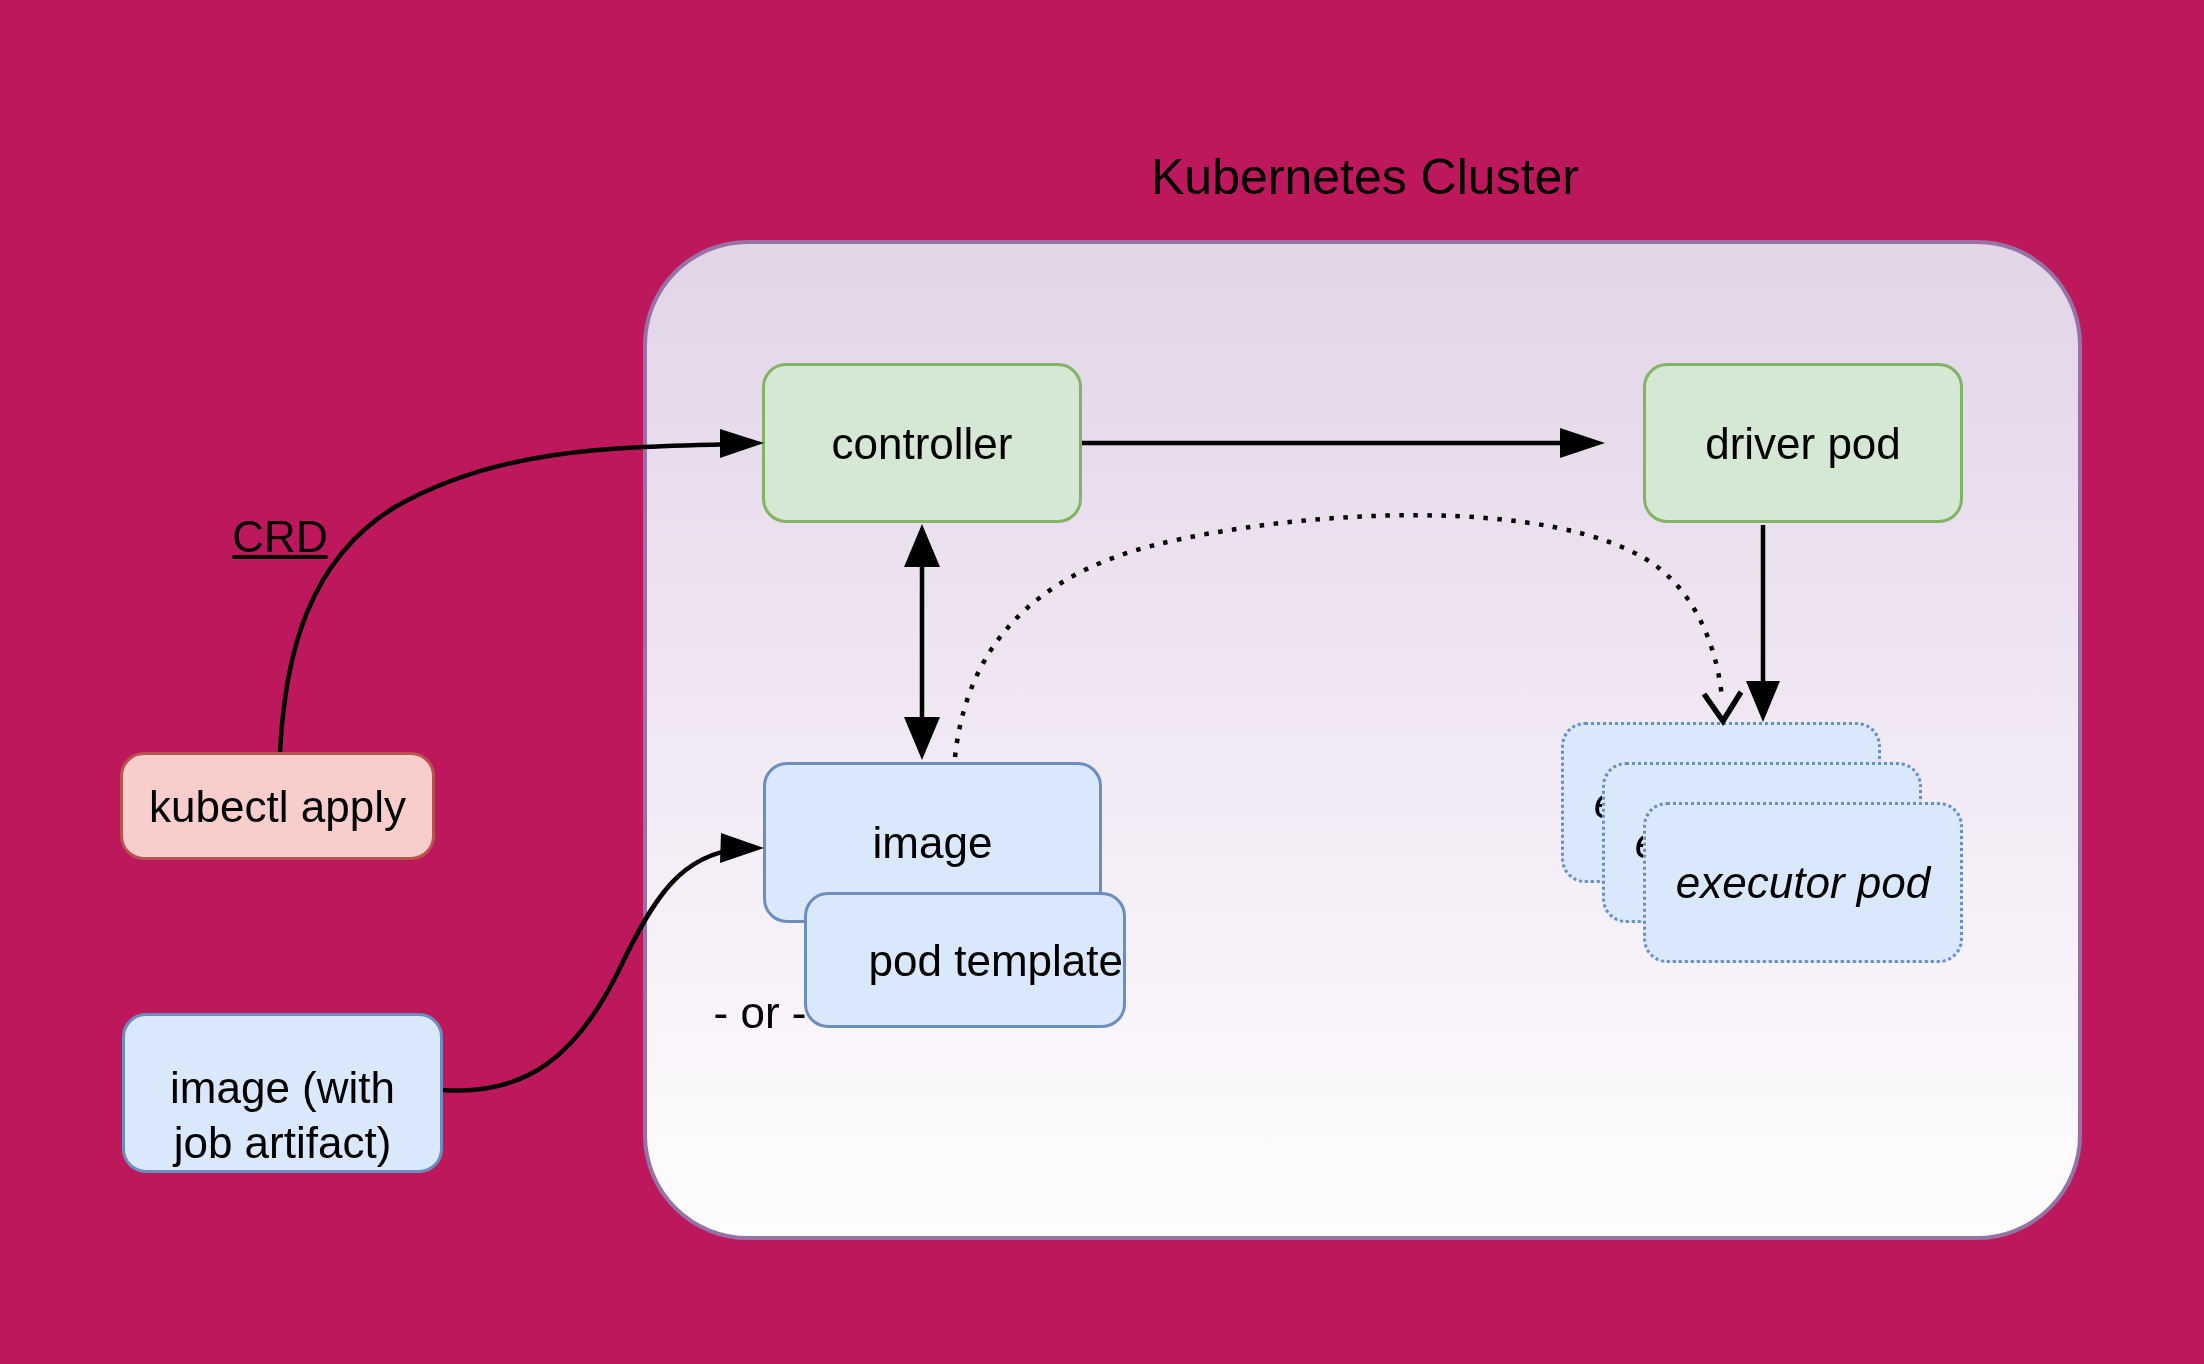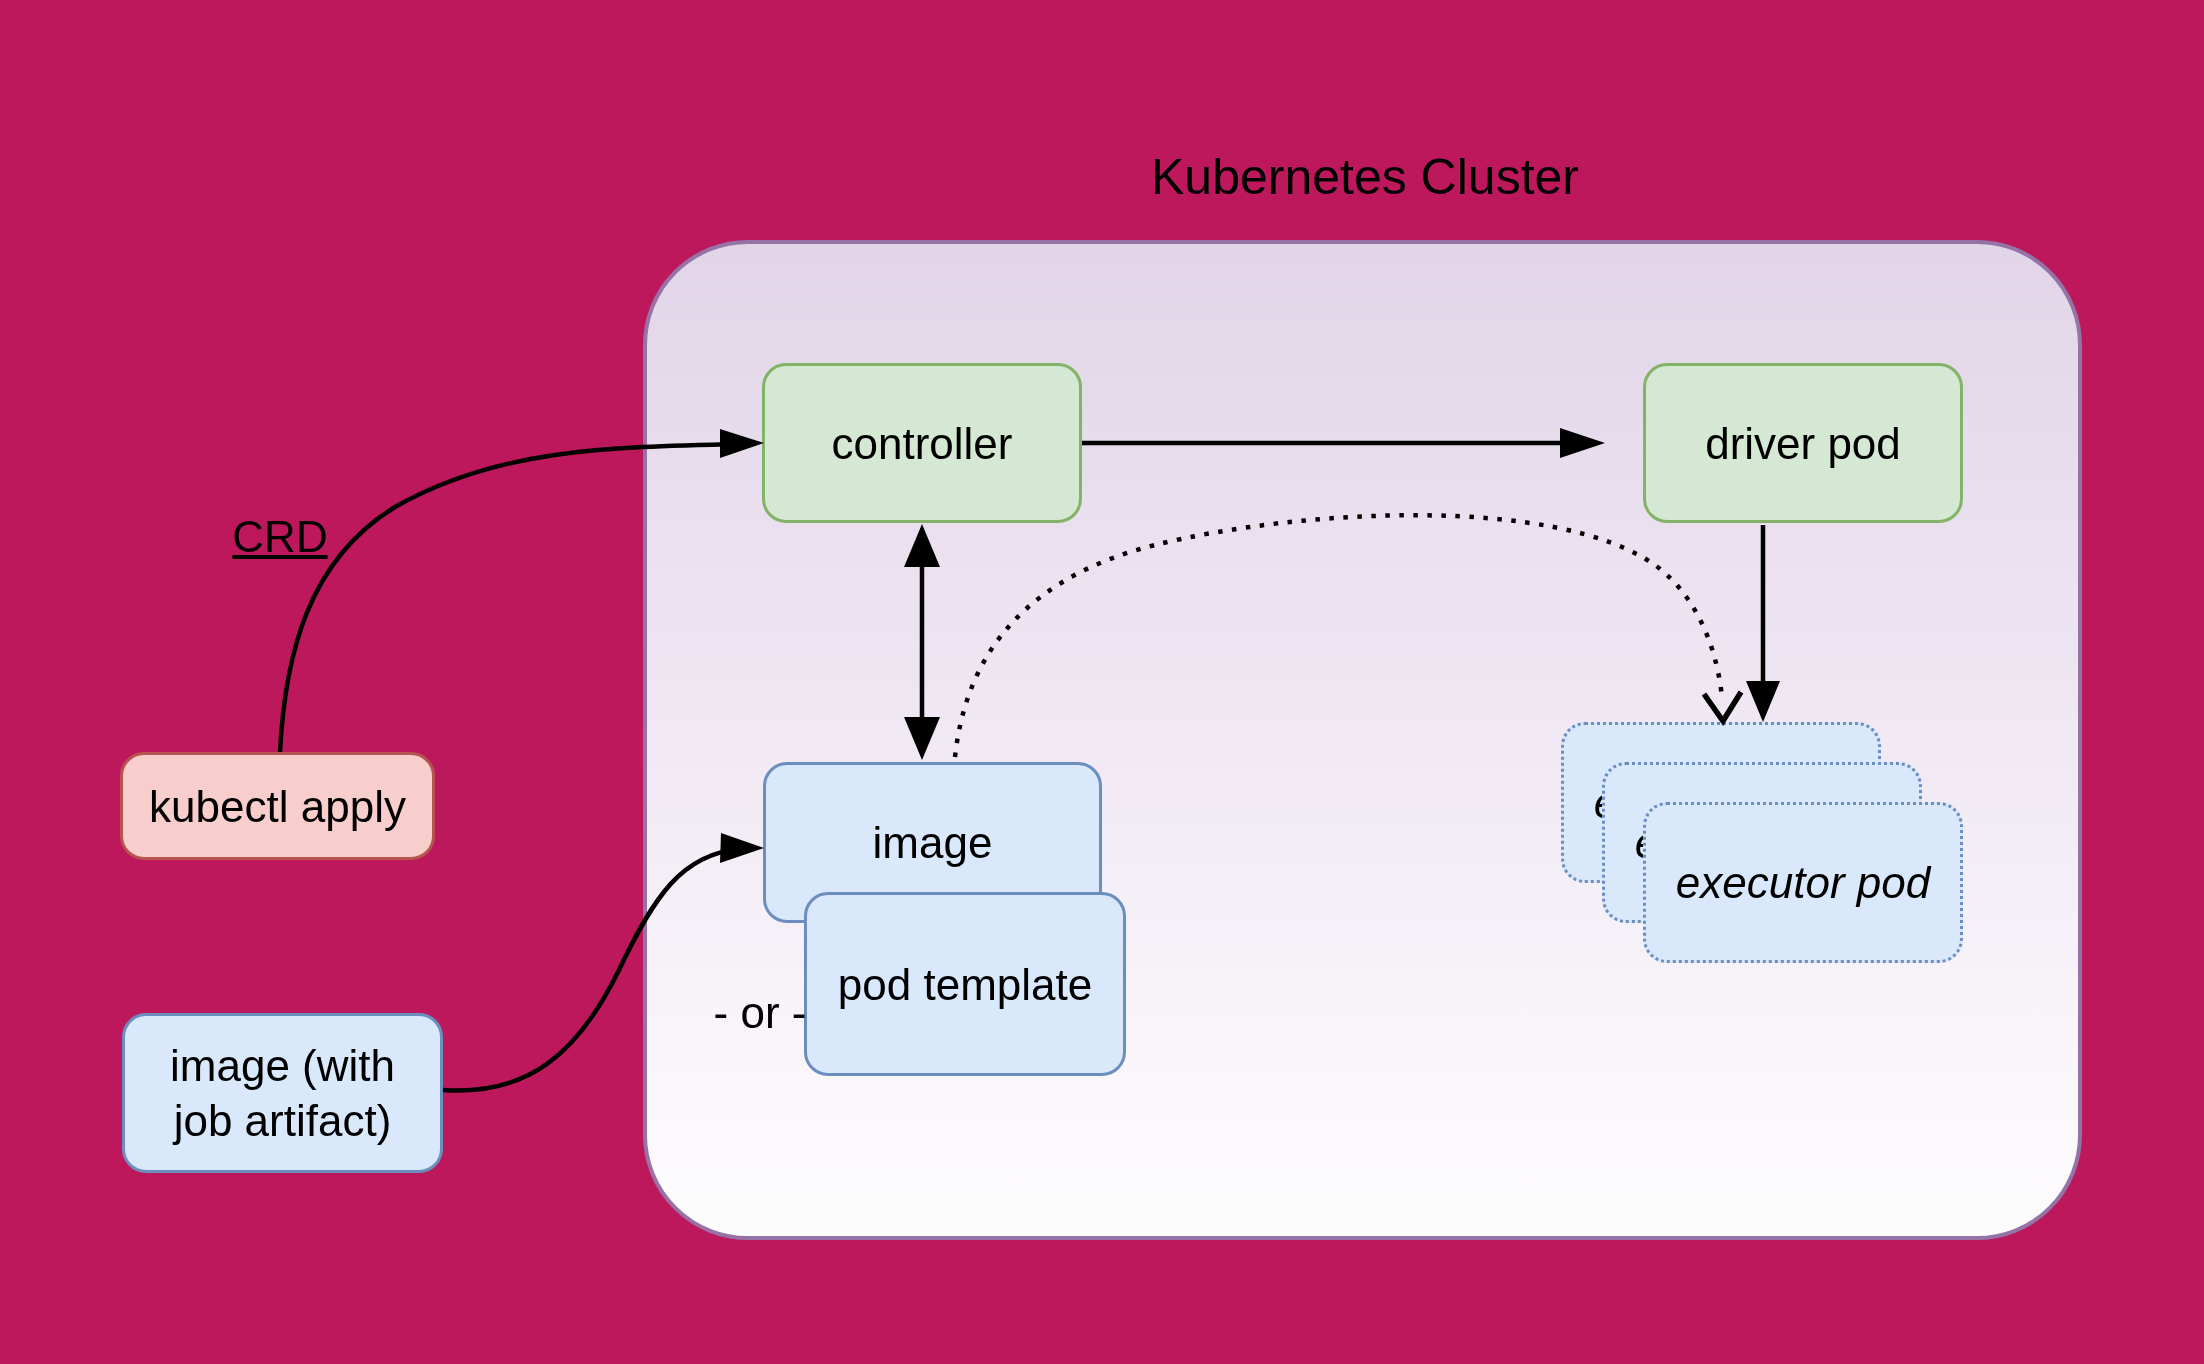--- a/index.html
+++ b/index.html
@@ -59,29 +59,29 @@
   <div class="node blue dotted" style="left:1602px;top:762px;width:320px;height:161px;">
     <span>executor pod</span>
   </div>
   <div class="node blue dotted" style="left:1643px;top:802px;width:320px;height:161px;">
     <span>executor pod</span>
   </div>
 
   <div class="node blue" style="left:763px;top:762px;width:339px;height:161px;">
     <span>image</span>
   </div>
-  <div class="node blue" style="left:804px;top:892px;width:322px;height:184px;">
+  <div class="node blue" style="left:804px;top:892px;width:322px;height:136px;align-items:flex-end;">
     <span>pod template</span>
   </div>
 
   <div class="node red" style="left:120px;top:752px;width:315px;height:108px;">
     <span>kubectl apply</span>
   </div>
 
-  <div class="node blue" style="left:122px;top:1013px;width:321px;height:160px;">
+  <div class="node blue" style="left:122px;top:1013px;width:321px;height:160px;justify-content:flex-end;">
     <span>image (with</span>
     <span>job artifact)</span>
   </div>
 
   <div class="float-label" style="left:180px;top:512px;width:200px;text-decoration:underline;">CRD</div>
   <div class="float-label" style="left:660px;top:944px;width:200px;margin-top:44px;">- or -</div>
 
   <svg class="edges" viewBox="0 0 2204 1364">
 
     <path d="M 280 752 C 285 655, 308 560, 395 507 C 495 450, 600 447, 744 444" stroke-width="4.5"></path>

